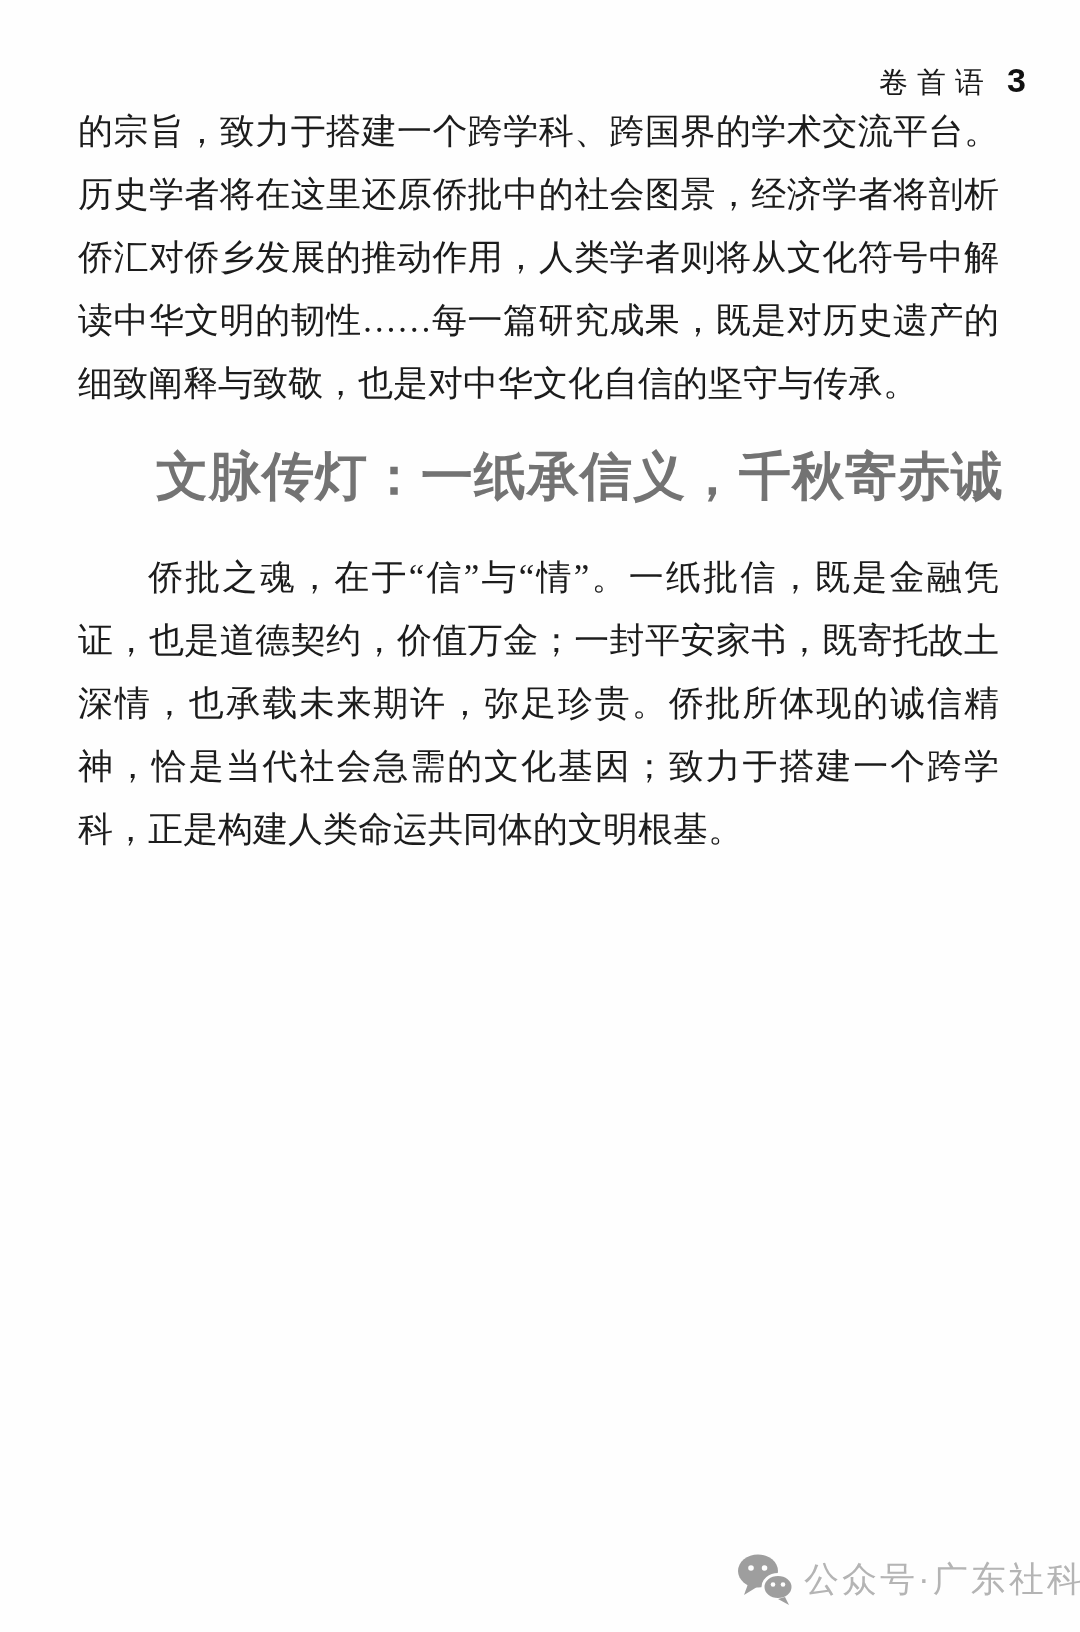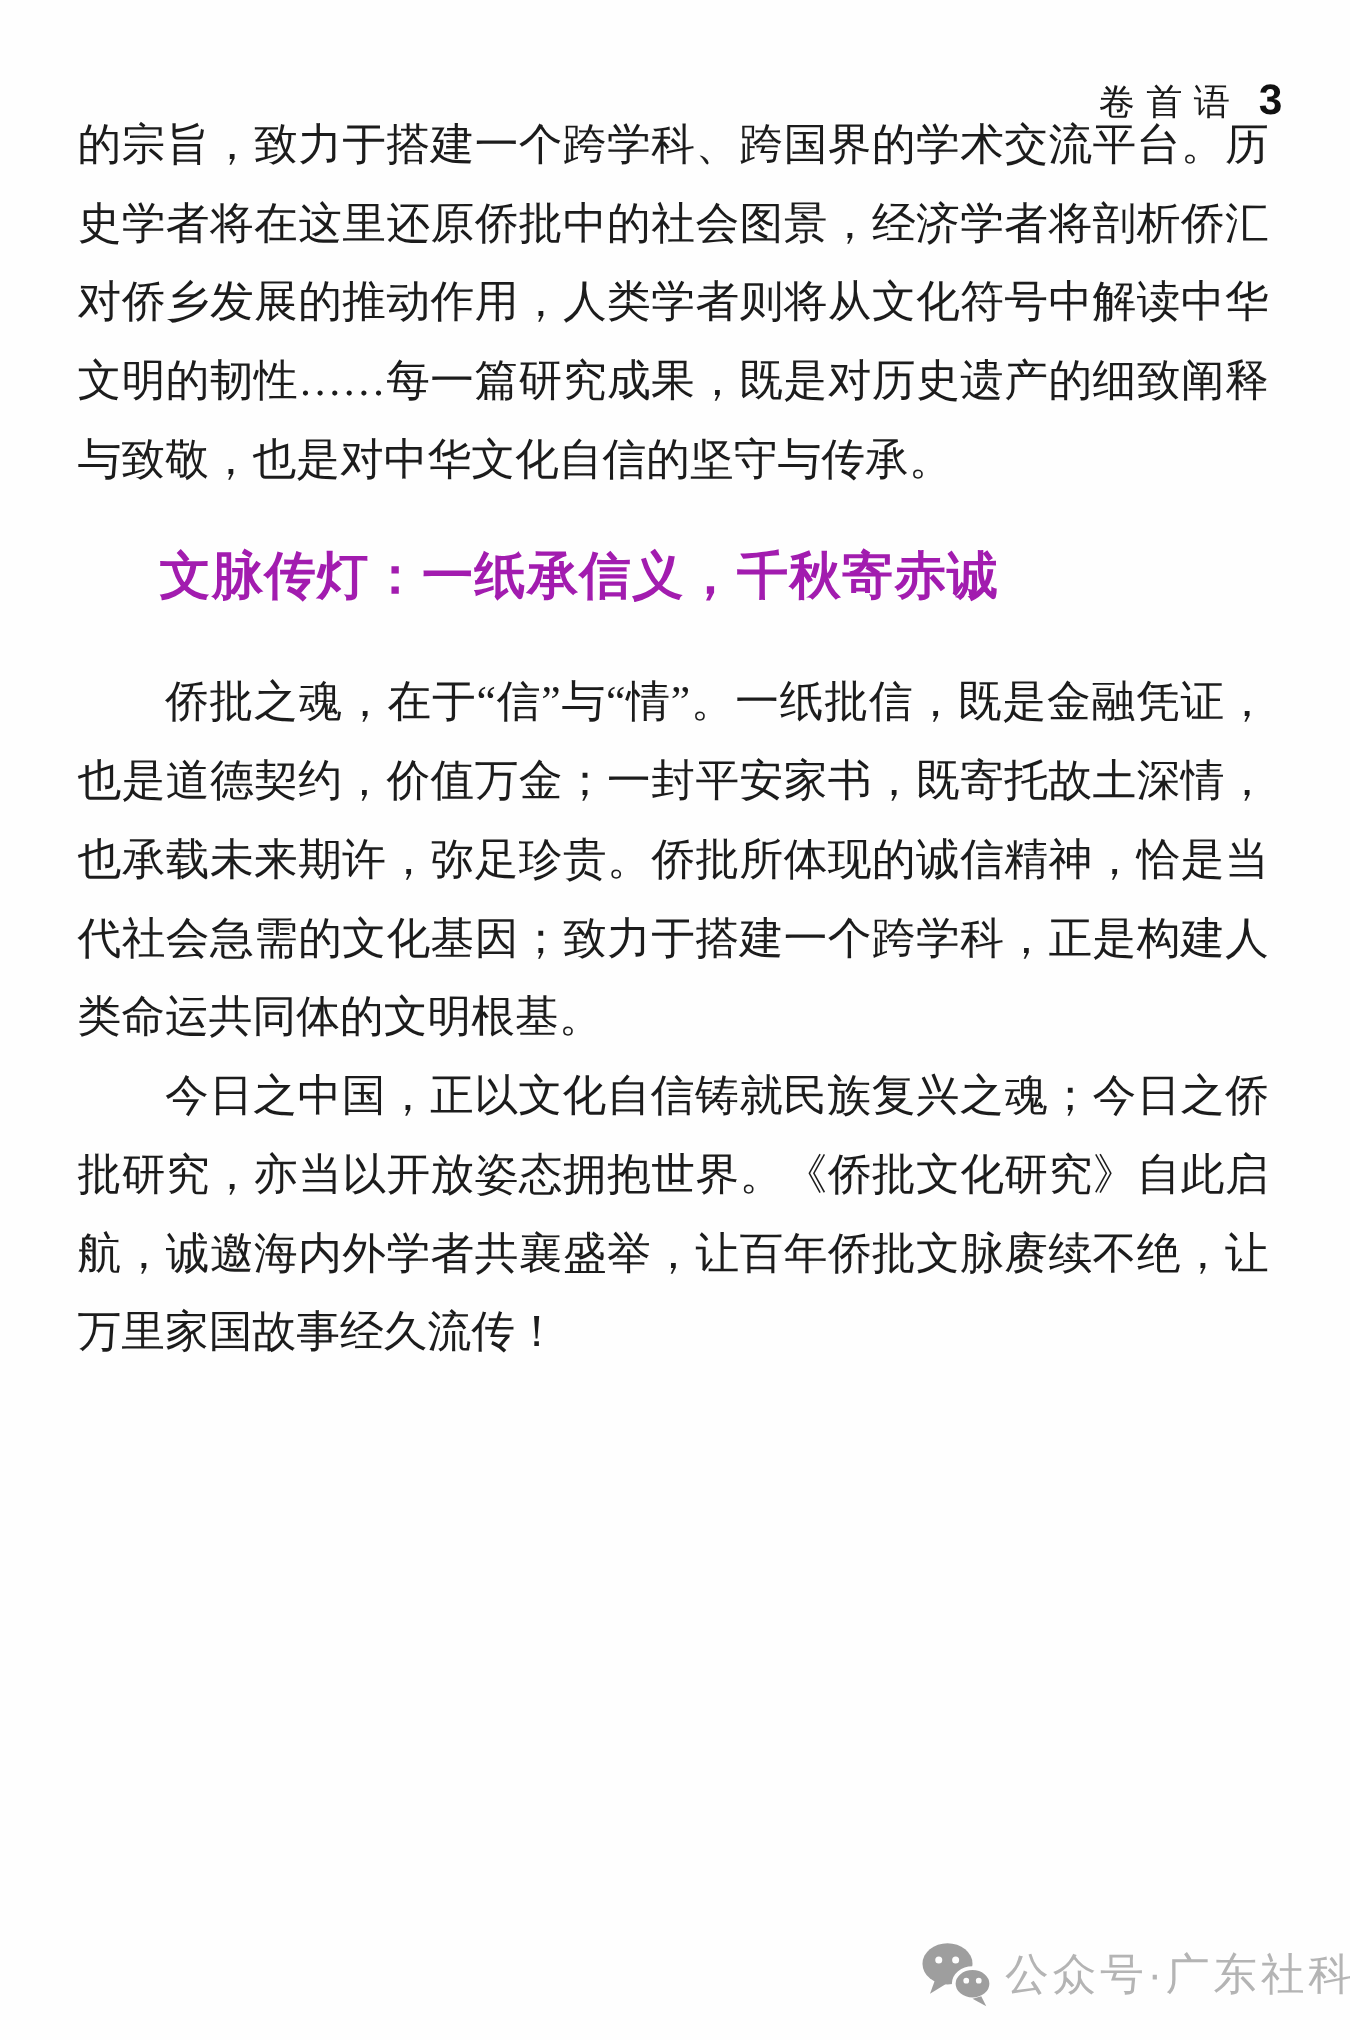--- a/index.html
+++ b/index.html
@@ -41,36 +41,36 @@
     top: 84px;
     left: 62px;
     width: 953px;
     font-size: 35px;
     line-height: 63px;
     text-align: justify;
     text-justify: inter-ideograph;
     color: #1c1c1c;
   }
   p.para {
-    margin: 0;
+    margin: 16px;
     text-indent: 2em;
   }
   p.para.no-indent {
     text-indent: 0;
   }
   h2.heading {
     font-family: "Liberation Sans", "DejaVu Sans", sans-serif;
-    font-size: 41px;
+    font-size: 52px;
     font-weight: 700;
     line-height: 63px;
     margin: 30px 0 38px 0;
     text-indent: 1.6em;
     letter-spacing: 1px;
-    color: #a21caf;
-    text-align: left;
+    color: #737373;
+    text-align: center;
   }
   .watermark {
     position: absolute;
     left: 736px;
     top: 1552px;
     display: flex;
     align-items: center;
     gap: 10px;
   }
   .wechat-icon {
@@ -97,21 +97,20 @@
   </div>
 
   <div class="body-text">
     <p class="para no-indent">的宗旨，致力于搭建一个跨学科、跨国界的学术交流平台。历史学者将在这里还原侨批中的社会图景，经济学者将剖析侨汇对侨乡发展的推动作用，人类学者则将从文化符号中解读中华文明的韧性……每一篇研究成果，既是对历史遗产的细致阐释与致敬，也是对中华文化自信的坚守与传承。</p>
 
     <h2 class="heading">文脉传灯：一纸承信义，千秋寄赤诚</h2>
 
     <p class="para">侨批之魂，在于“信”与“情”。一纸批信，既是金融凭证，也是道德契约，价值万金；一封平安家书，既寄托故土深情，也承载未来期许，弥足珍贵。侨批所体现的诚信精神，恰是当代社会急需的文化基因；致力于搭建一个跨学科，正是构建人类命运共同体的文明根基。</p>
 
 
-    <p class="para">今日之中国，正以文化自信铸就民族复兴之魂；今日之侨批研究，亦当以开放姿态拥抱世界。《侨批文化研究》自此启航，诚邀海内外学者共襄盛举，让百年侨批文脉赓续不绝，让万里家国故事经久流传！</p>
   </div>
 
   <div class="watermark">
     <svg class="wechat-icon" viewBox="0 0 58 54" xmlns="http://www.w3.org/2000/svg" aria-hidden="true">
 
       <ellipse cx="22" cy="19" rx="20" ry="16.5" fill="#9e9e9e"></ellipse>
       <path d="M12 32 L8 43 L21 35 Z" fill="#9e9e9e"></path>
       <circle cx="15" cy="16" r="2.8" fill="#fefefe"></circle>
       <circle cx="28.5" cy="16" r="2.8" fill="#fefefe"></circle>
 

